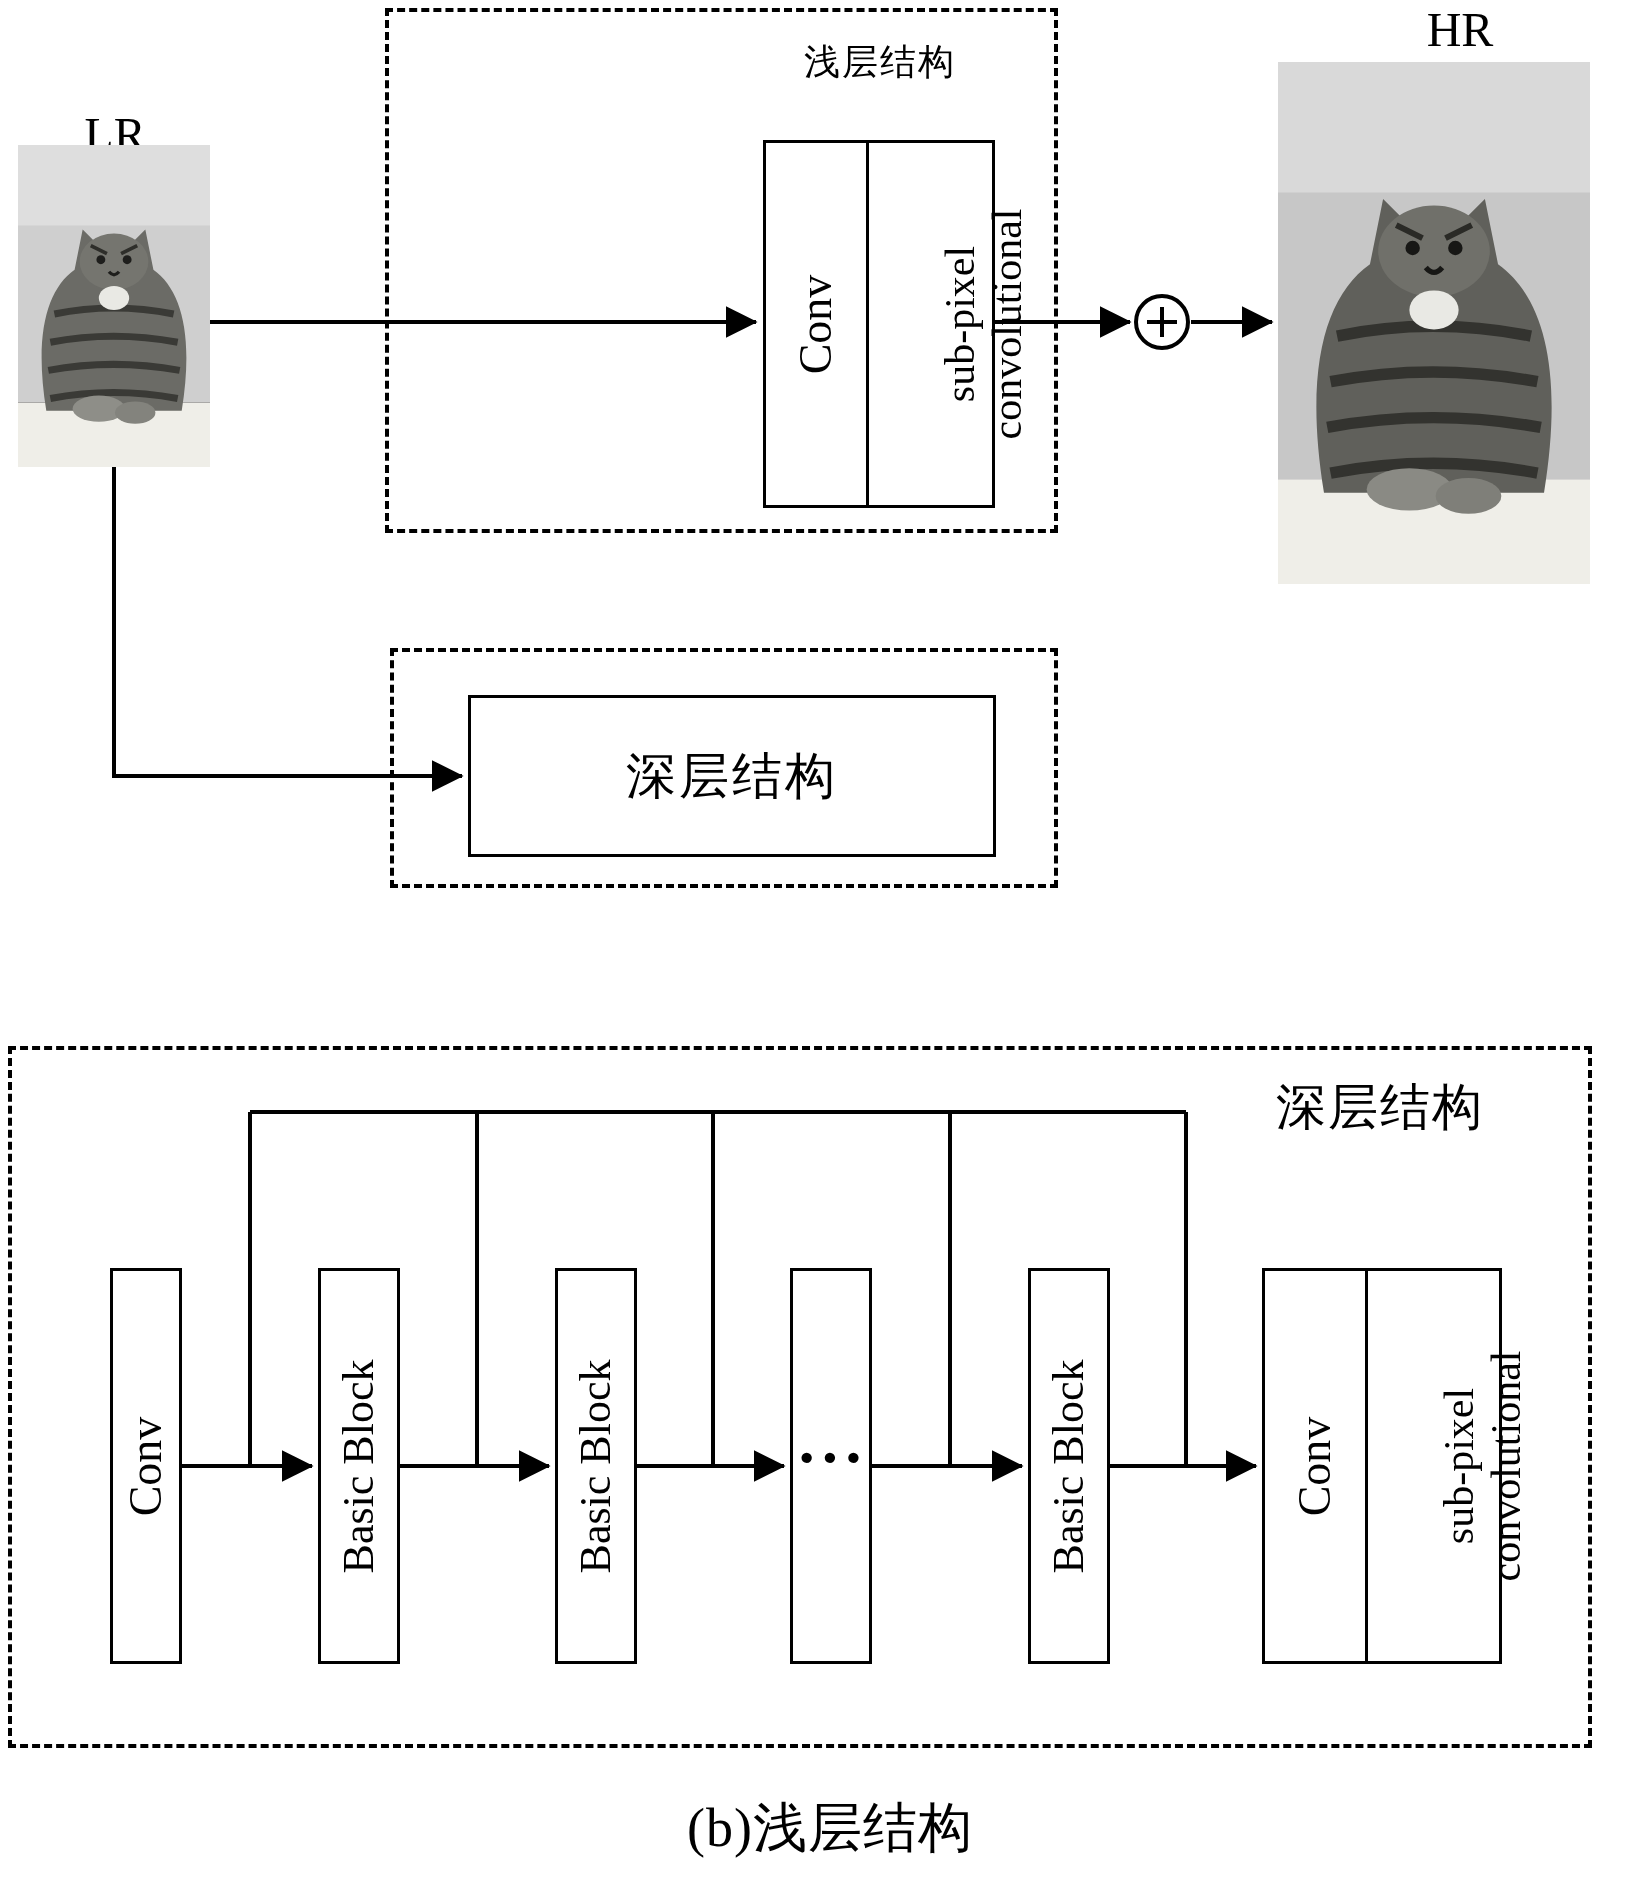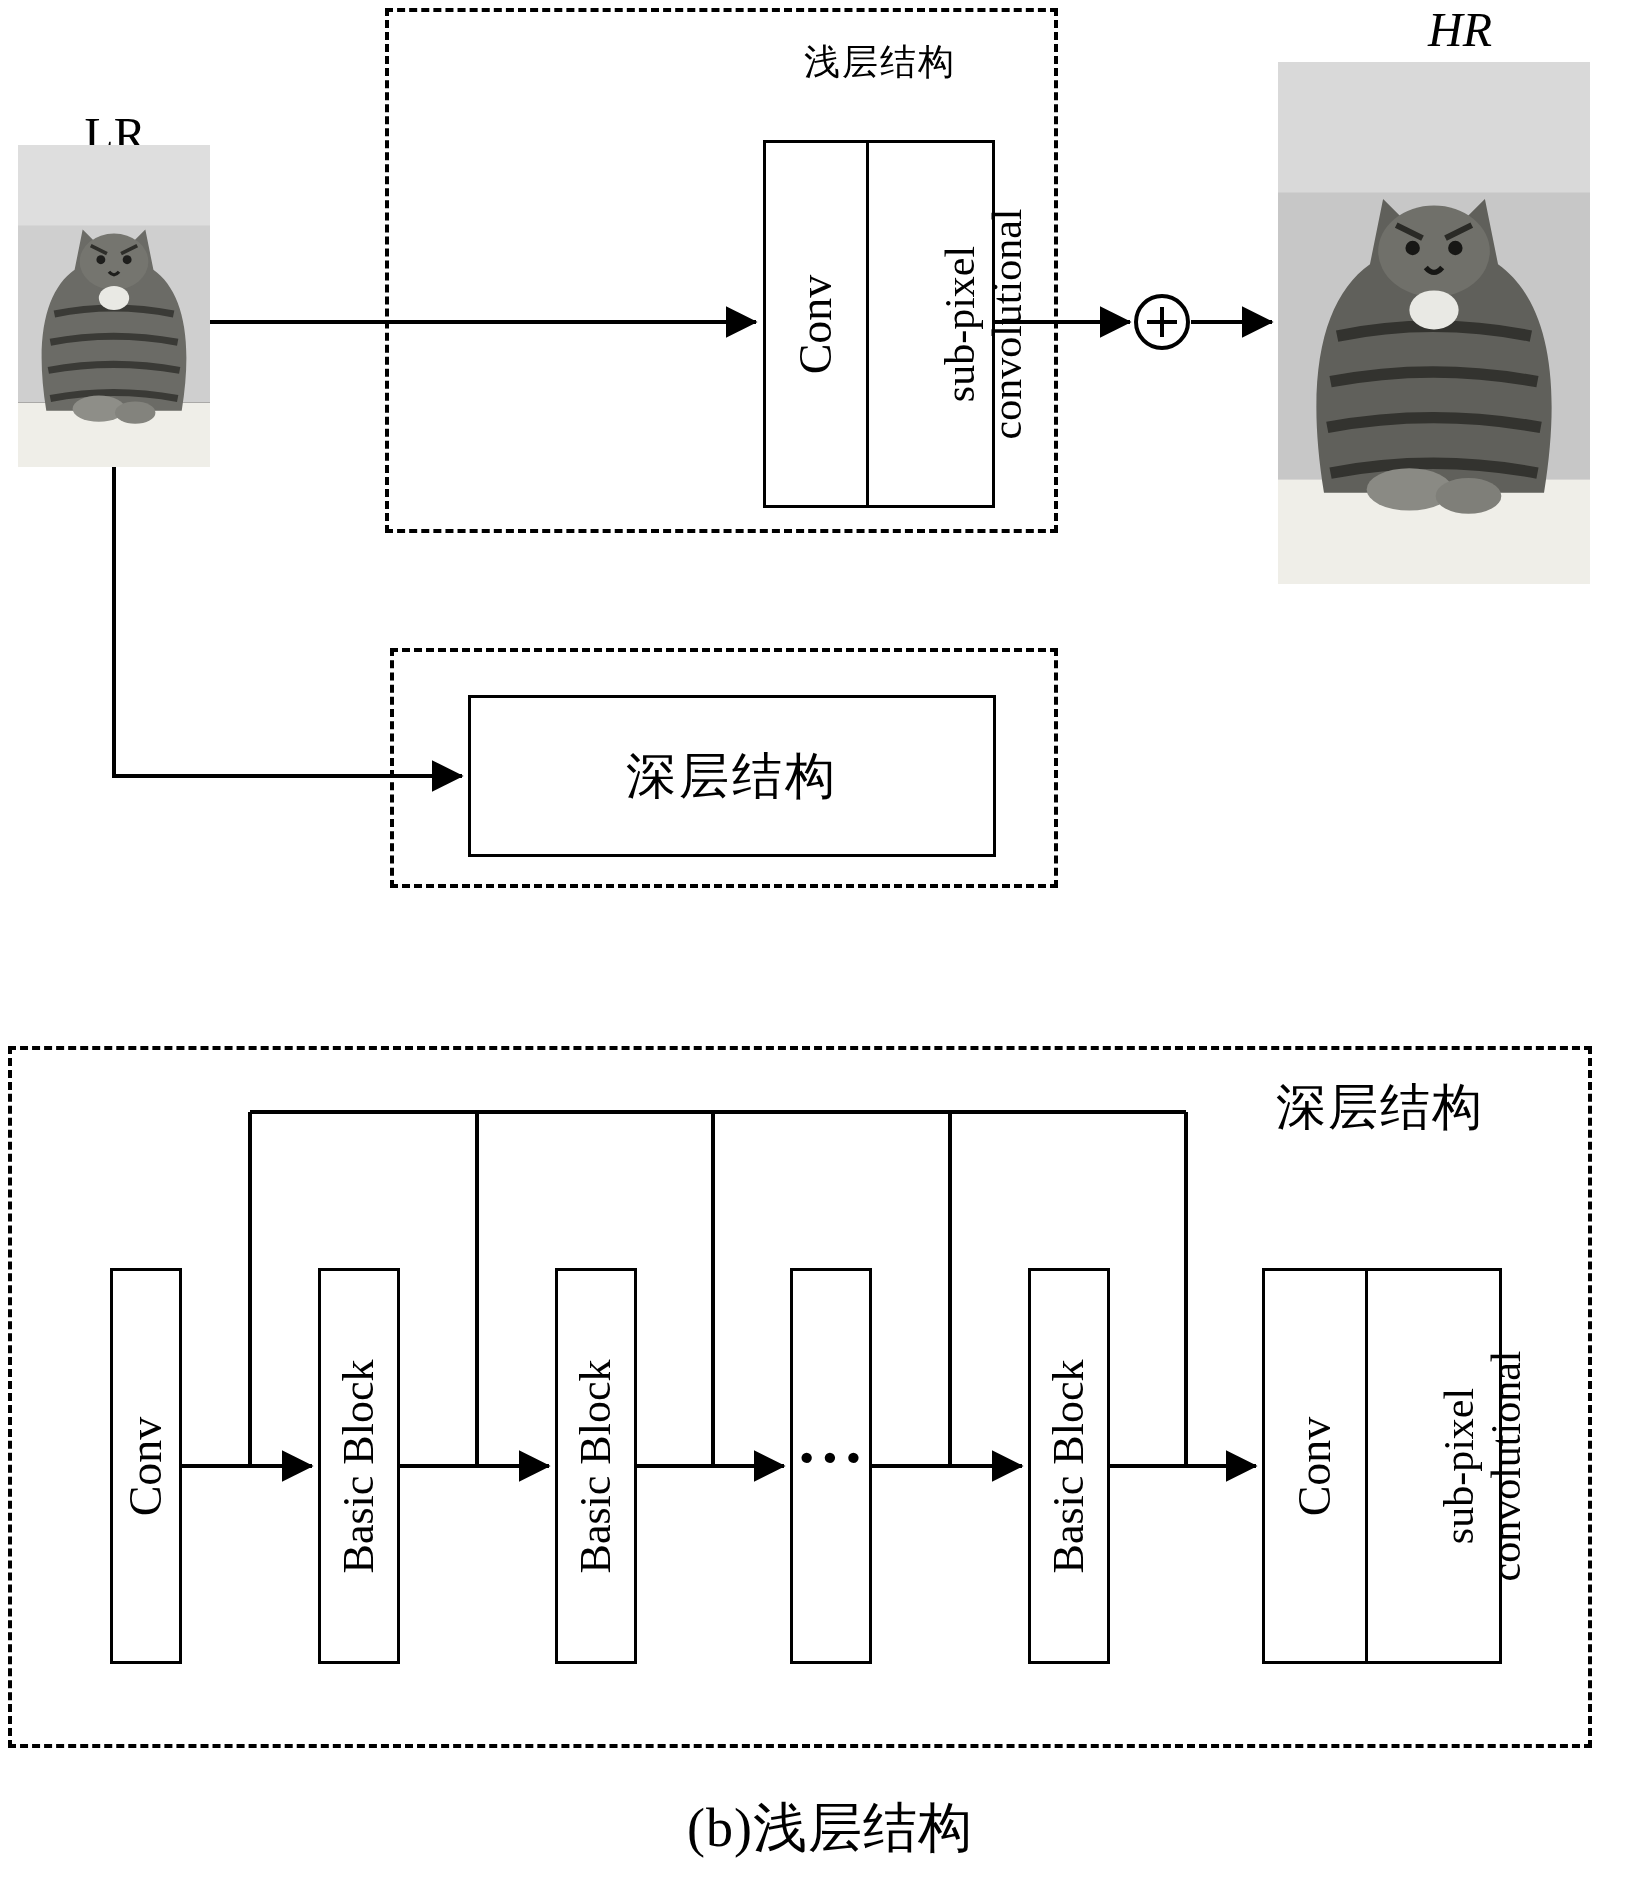--- a/index.html
+++ b/index.html
@@ -98,21 +98,21 @@
       <span class="vtext">Conv</span>
     </div>
     <div class="col">
       <div class="vtext multi">
         <div>sub-pixel</div>
         <div>convolutional</div>
       </div>
     </div>
   </div>
 
-  <div class="txt io-label" style="left:1390px; top:2px; width:140px;font-style:italic;">HR</div>
+  <div class="txt io-label" style="left:1390px; top:2px; width:140px;">HR</div>
 
   <div class="img-frame" style="left:1278px; top:62px; width:312px; height:522px;">
     <svg viewBox="0 0 95 160" preserveAspectRatio="none">
       <rect width="95" height="160" fill="#c7c7c7"></rect>
       <rect width="95" height="40" fill="#d9d9d9"></rect>
       <rect y="128" width="95" height="32" fill="#efeee8"></rect>
       <path d="M14,132 C8,95 14,72 28,62 L32,42 L42,52 L53,52 L63,42 L67,62 C81,72 87,95 81,132 Z" fill="#60605b"></path>
       <g stroke="#33332f" stroke-width="3.5" fill="none">
         <path d="M18,84 Q47,78 77,84"></path>
         <path d="M16,98 Q47,92 79,98"></path>

